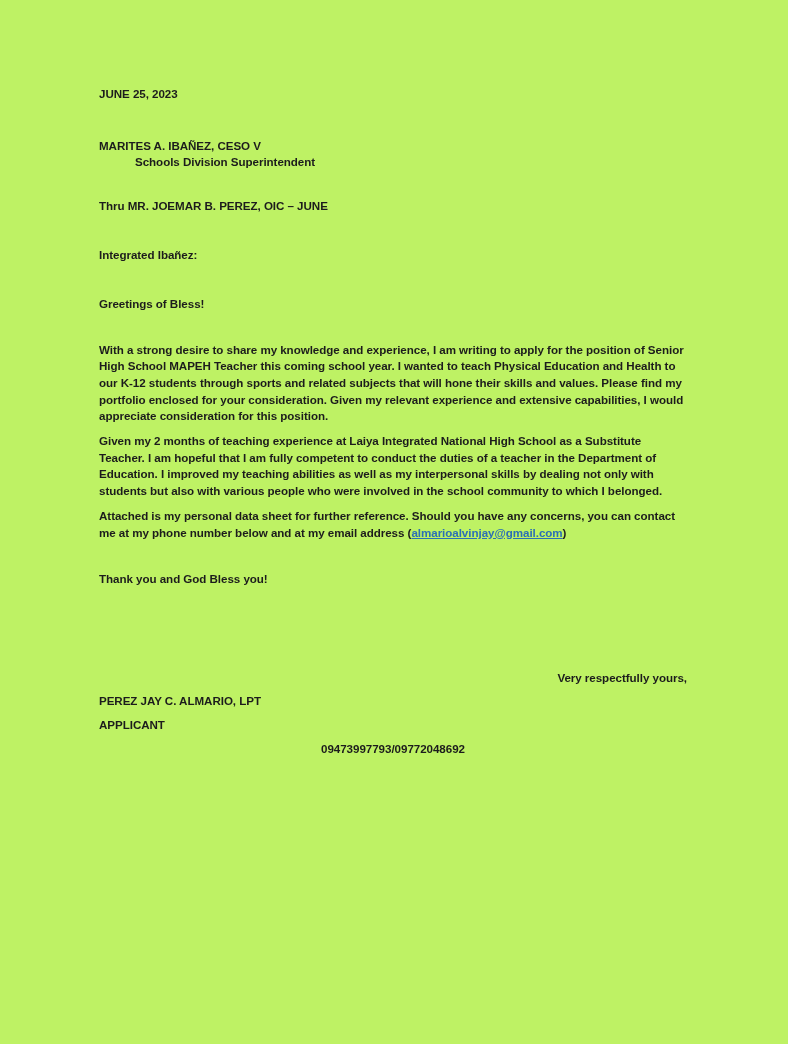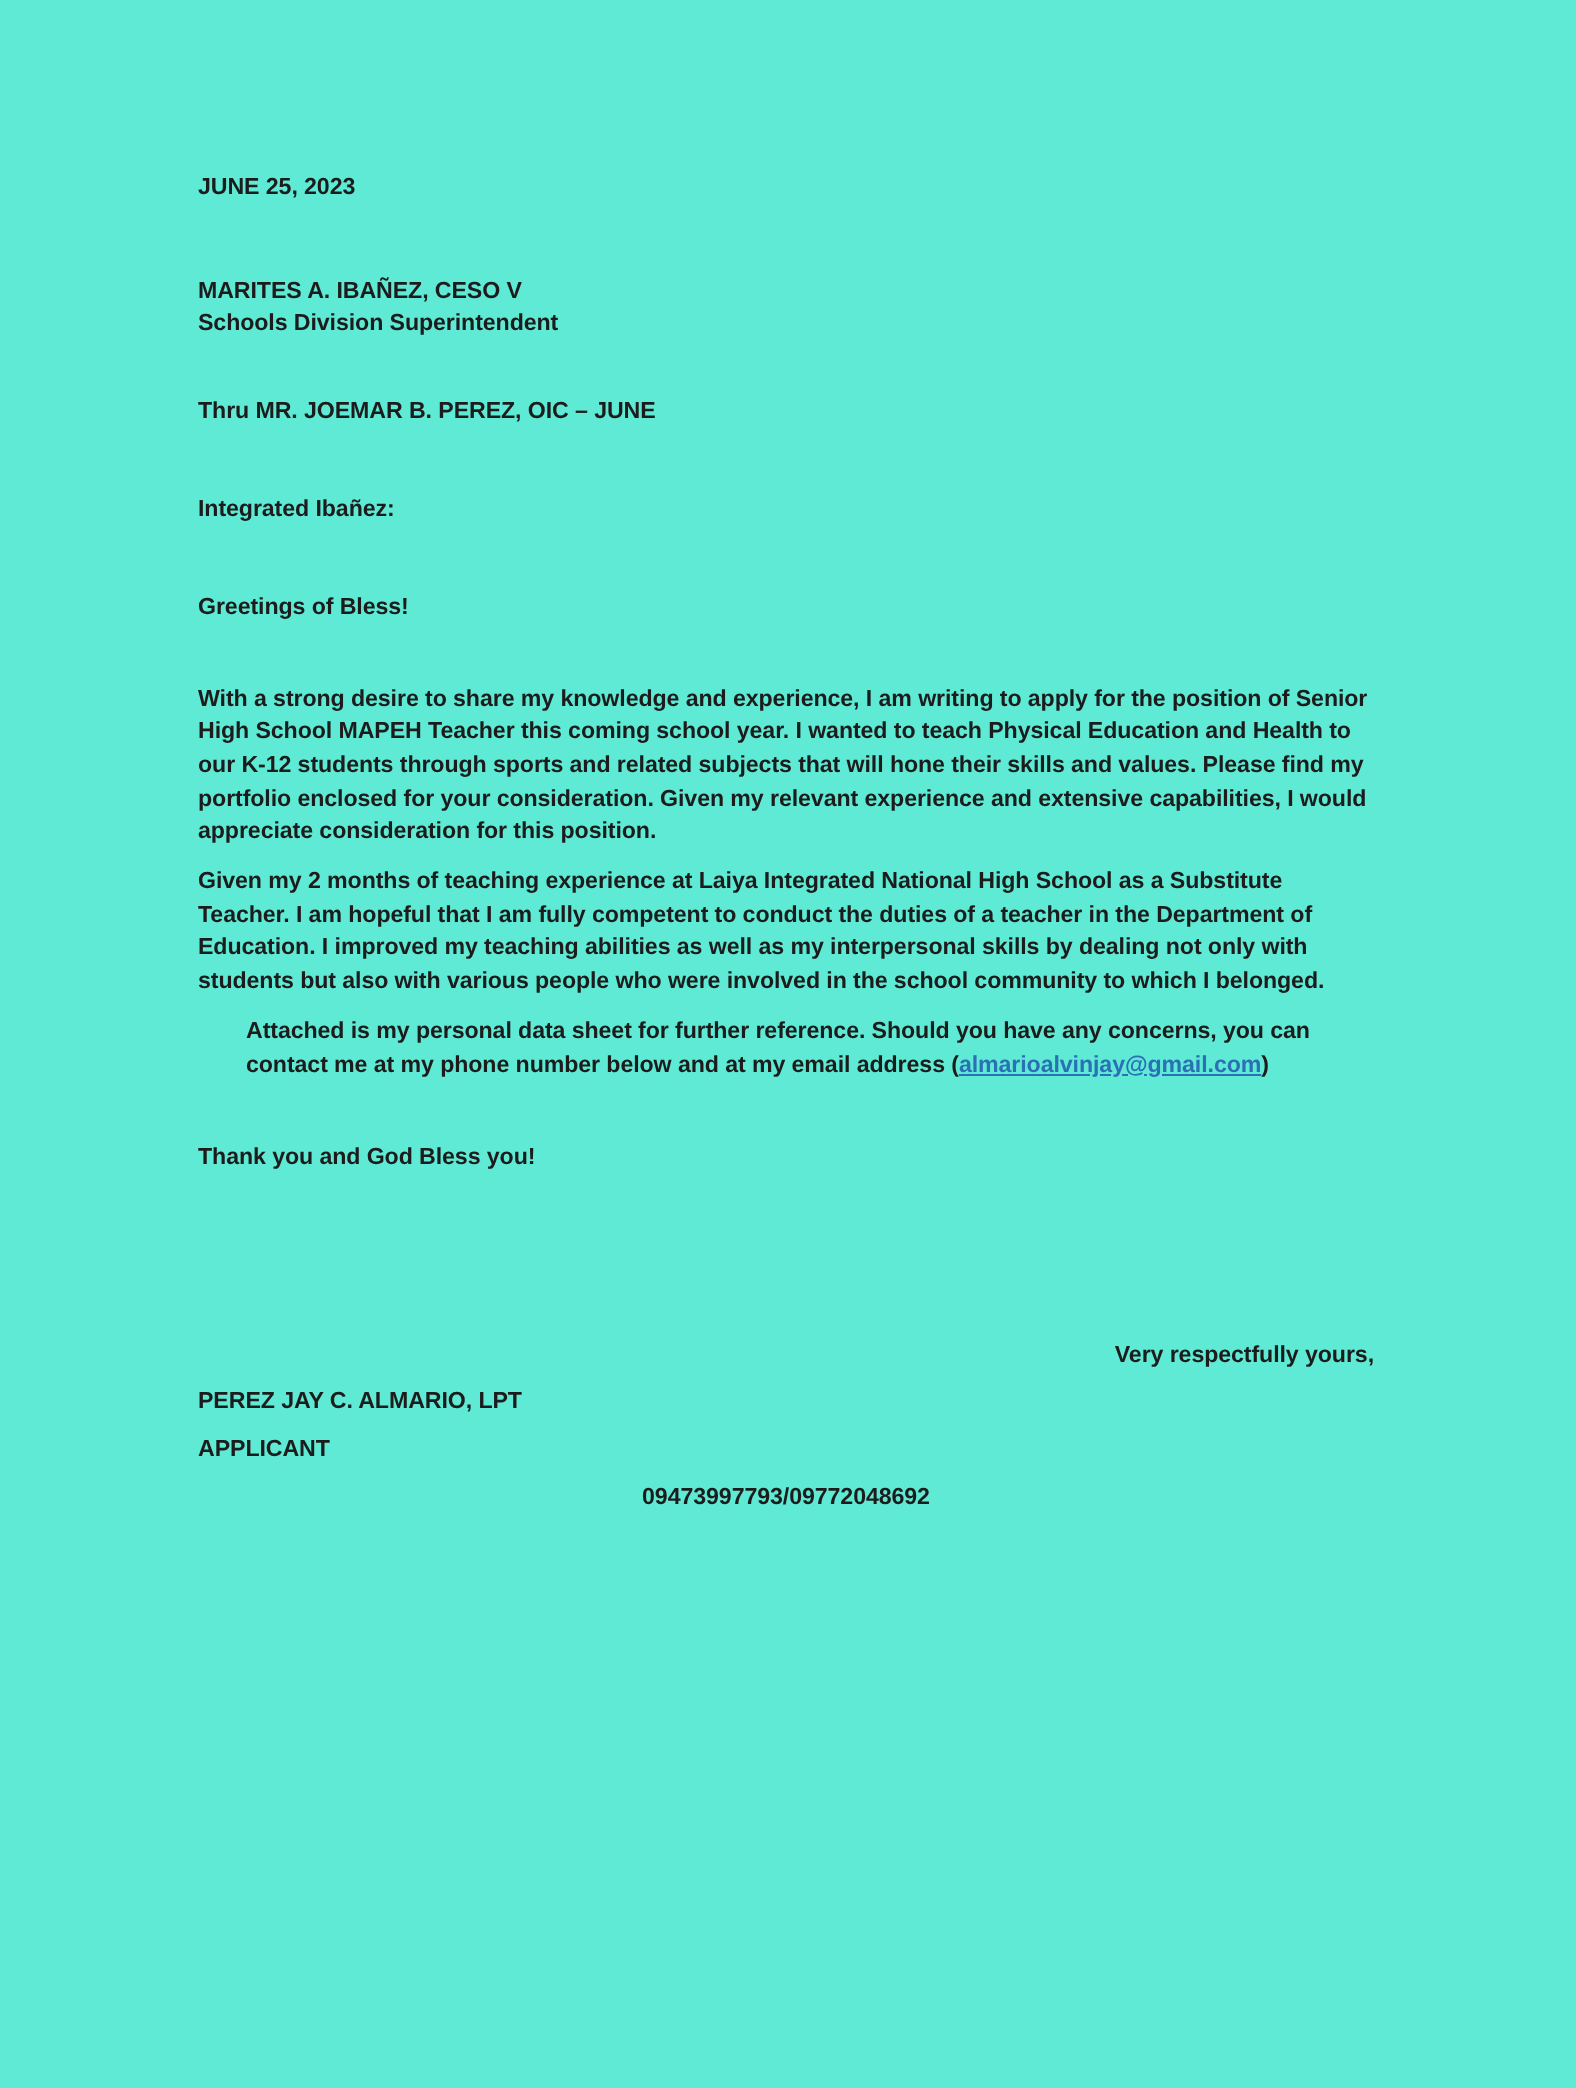--- a/index.html
+++ b/index.html
@@ -56,30 +56,30 @@
   a.email-link,
   .email-link {
     color: #2b6fb5;
     text-decoration: underline;
     font-weight: 700;
   }
 </style>
 </head>
 <body>
 
-<div class="page" style="background: #5eead4;">
+<div class="page" style="background: #bef264;">
   <div class="doc-body">
 
     <div class="line blk-date" style="color: rgb(28, 28, 28);">JUNE 25, 2023</div>
 
     <div class="gap-1"></div>
 
     <div>
       <div class="line recipient-line" style="color: rgb(28, 28, 28);">MARITES A. IBAÑEZ, CESO V</div>
-      <div class="line recipient-line" style="color: rgb(28, 28, 28);">Schools Division Superintendent</div>
+      <div class="line recipient-line" style="color: rgb(28, 28, 28); margin-left: 36px;">Schools Division Superintendent</div>
     </div>
 
     <div class="gap-2"></div>
 
     <div class="line" style="color: rgb(28, 28, 28);">Thru MR. JOEMAR B. PEREZ, OIC – JUNE</div>
 
     <div class="gap-3"></div>
 
     <div class="line" style="color: rgb(28, 28, 28);">Integrated Ibañez:</div>
 
@@ -90,21 +90,21 @@
     <div class="gap-5"></div>
 
     <p class="para" style="color: rgb(28, 28, 28);">With a strong desire to share my knowledge and experience, I am writing to apply for the position of Senior High School MAPEH Teacher this coming school year. I wanted to teach Physical Education and Health to our K-12 students through sports and related subjects that will hone their skills and values. Please find my portfolio enclosed for your consideration. Given my relevant experience and extensive capabilities, I would appreciate consideration for this position.</p>
 
     <div class="gap-para"></div>
 
     <p class="para" style="color: rgb(28, 28, 28);">Given my 2 months of teaching experience at Laiya Integrated National High School as a Substitute Teacher. I am hopeful that I am fully competent to conduct the duties of a teacher in the Department of Education. I improved my teaching abilities as well as my interpersonal skills by dealing not only with students but also with various people who were involved in the school community to which I belonged.</p>
 
     <div class="gap-para"></div>
 
-    <p class="para" style="color: rgb(28, 28, 28); margin-left: 24px;"><span>Attached is my personal data sheet for further reference. Should you have any concerns, you can contact me at my phone number below and at my email address (</span><a class="email-link" href="#" style="color: rgb(43, 111, 181);">almarioalvinjay@gmail.com</a><span>)</span></p>
+    <p class="para" style="color: rgb(28, 28, 28);"><span>Attached is my personal data sheet for further reference. Should you have any concerns, you can contact me at my phone number below and at my email address (</span><a class="email-link" href="#" style="color: rgb(43, 111, 181);">almarioalvinjay@gmail.com</a><span>)</span></p>
 
     <div class="gap-thanks"></div>
 
     <div class="line" style="color: rgb(28, 28, 28);">Thank you and God Bless you!</div>
 
     <div class="gap-signature"></div>
 
     <div>
       <div class="line" style="color: rgb(28, 28, 28); text-align: right;">Very respectfully yours,</div>
 

